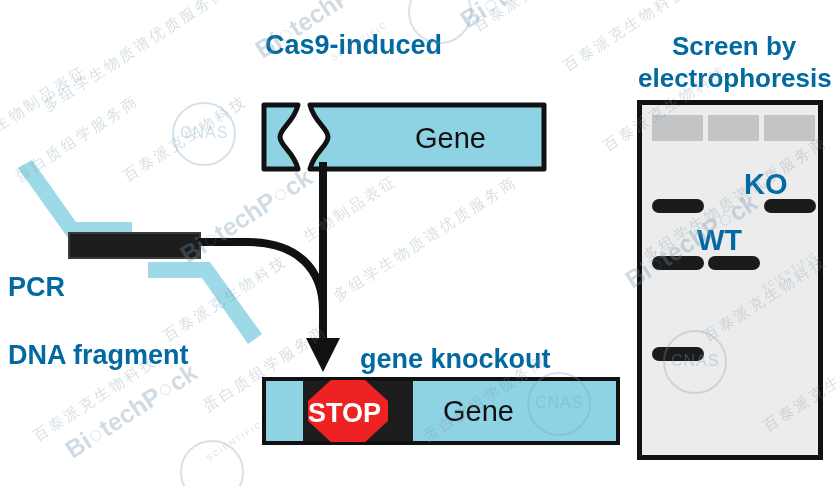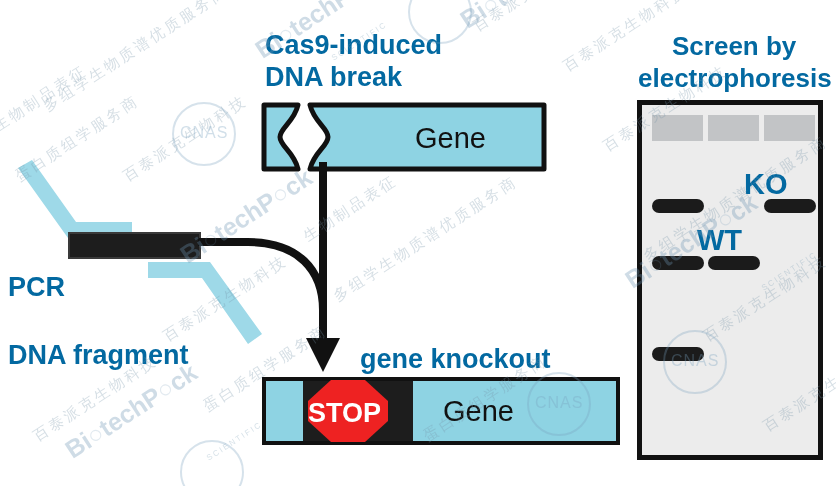--- a/index.html
+++ b/index.html
@@ -132,21 +132,20 @@
   }
 </style>
 </head>
 <body>
 
 <div id="stage">
 
   <div class="layer">
 
     <div class="lbl lbl-title" style="left:265px; top:30px;">Cas9-induced</div>
-    <div class="lbl lbl-title" style="left:265px; top:62px;">DNA break</div>
 
     <svg style="position:absolute; left:258px; top:100px;" width="292" height="74">
 
       <path d="M 6,5 L 40,5 C 36,22 22,28 22,37 C 22,46 36,52 40,69 L 6,69 Z" fill="#8ed3e3" stroke="#111111" stroke-width="5" stroke-linejoin="round"></path>
 
       <path d="M 52,5 L 286,5 L 286,69 L 52,69 C 56,52 70,46 70,37 C 70,28 56,22 52,5 Z" fill="#8ed3e3" stroke="#111111" stroke-width="5" stroke-linejoin="round"></path>
     </svg>
     <div class="bar-text" style="left:415px; top:122px;">Gene</div>
 
     <svg style="position:absolute; left:10px; top:160px;" width="125" height="80">

